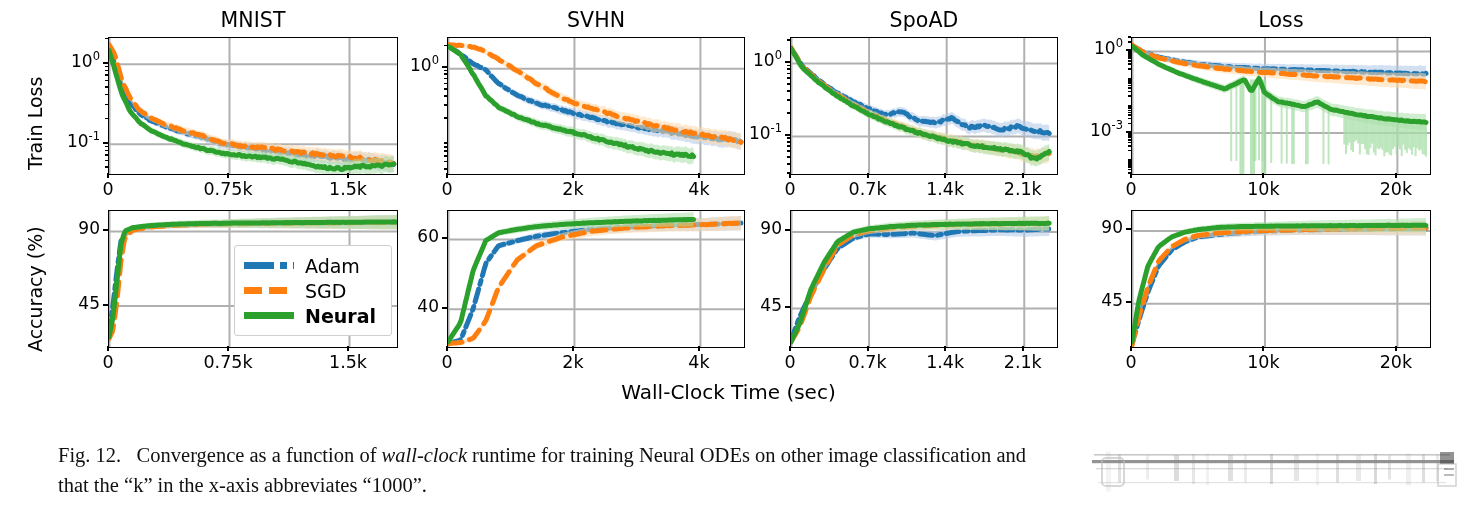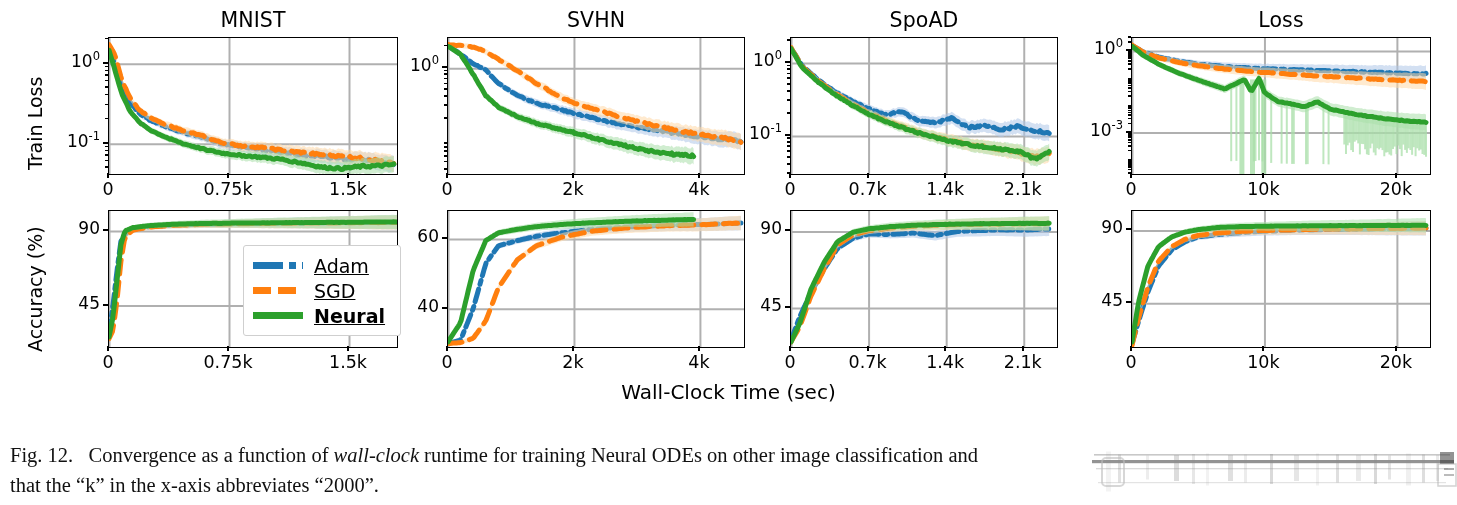--- a/index.html
+++ b/index.html
@@ -27,21 +27,21 @@
           box-sizing:border-box;padding:7px 10px 7px 8px;}
   .legend-row{display:flex;align-items:center;height:25px;}
   .legend-swatch{width:52px;height:25px;margin-right:10px;flex:0 0 auto;}
   .legend-text{font-size:19px;color:#000;white-space:nowrap;}
   .legend-text.bold{font-weight:bold;}
 
   
   #caption{position:absolute;left:0;top:418px;width:1457px;height:87px;
            font-family:"Liberation Serif",serif;font-size:20.5px;color:#111;
            line-height:30px;}
-  .cap-line{position:absolute;white-space:nowrap;}
+  .cap-line{position:absolute;white-space:nowrap;margin-left:48px;}
   #cap-line1{left:10px;top:22px;}
   #cap-line2{left:10px;top:52px;}
   .cap-it{font-style:italic;}
   #smear{position:absolute;left:1088px;top:438px;width:369px;height:60px;
          overflow:hidden;pointer-events:none;}
 </style>
 </head>
 <body>
 
 <div id="figure">
@@ -407,21 +407,21 @@
       <div class="xtick" style="left: 1223.44px; top: 352px; width: 80px;">10k</div>
       <div style="position: absolute; background: rgb(0, 0, 0); width: 2px; height: 5px; left: 1262.44px; top: 346px;"></div>
       <div class="xtick" style="left: 1355.89px; top: 352px; width: 80px;">20k</div>
       <div style="position: absolute; background: rgb(0, 0, 0); width: 2px; height: 5px; left: 1394.89px; top: 346px;"></div>
       <div class="ytick" style="left: 1053px; width: 70px; top: 290.286px;">45</div>
       <div style="position: absolute; background: rgb(0, 0, 0); height: 2px; width: 5px; left: 1126px; top: 301.286px;"></div>
       <div class="ytick" style="left: 1053px; width: 70px; top: 217.429px;">90</div>
       <div style="position: absolute; background: rgb(0, 0, 0); height: 2px; width: 5px; left: 1126px; top: 228.429px;"></div>
     </div>
 
-  <div class="legend" id="legend" style="left:243px;top:245px;width:158px;text-decoration:underline;">
+  <div class="legend" id="legend" style="left:234px;top:245px;width:158px;">
     <div class="legend-row">
       <span class="legend-swatch"><svg width="52" height="25">
             <line x1="1" y1="12.5" x2="51" y2="12.5" stroke="#1f77b4" stroke-width="7" stroke-dasharray="30,6,7,6"></line>
           </svg></span>
       <span class="legend-text">Adam</span>
     </div>
     <div class="legend-row">
       <span class="legend-swatch"><svg width="52" height="25">
             <line x1="1" y1="12.5" x2="51" y2="12.5" stroke="#ff7f0e" stroke-width="7" stroke-dasharray="18,7"></line>
           </svg></span>
@@ -435,21 +435,21 @@
     </div>
   </div>
 
   <div class="xaxis-title" style="left:0;top:380px;">Wall-Clock Time (sec)</div>
 </div>
 
 <div id="caption">
   <div class="cap-line" id="cap-line1">
     <span>Fig. 12.</span><span>&nbsp;&nbsp;&nbsp;</span><span>Convergence as a function of </span><span class="cap-it">wall-clock</span><span> runtime for training Neural ODEs on other image classification and</span>
   </div>
-  <div class="cap-line" id="cap-line2">that the “k” in the x-axis abbreviates “2000”.</div>
+  <div class="cap-line" id="cap-line2">that the “k” in the x-axis abbreviates “1000”.</div>
 </div>
 <div id="smear"><svg width="369" height="60">
       <rect x="0" y="0" width="369" height="60" fill="#fff"></rect>
       <rect x="6" y="16" width="356" height="1.6" fill="#9a9a9a" opacity="0.55"></rect>
       <rect x="6" y="21" width="360" height="2.6" fill="#ararar" opacity="0"></rect>
       <rect x="4" y="22" width="362" height="3.2" fill="#6f6f6f" opacity="0.75"></rect>
       <rect x="8" y="30" width="352" height="1.3" fill="#b5b5b5" opacity="0.5"></rect>
       <rect x="10" y="44" width="348" height="1.2" fill="#c2c2c2" opacity="0.45"></rect>
       <rect x="18" y="13.5" width="5" height="40" fill="#8d8d8d" opacity="0.10"></rect>
       <rect x="30" y="16.5" width="3" height="28" fill="#8d8d8d" opacity="0.26"></rect>

